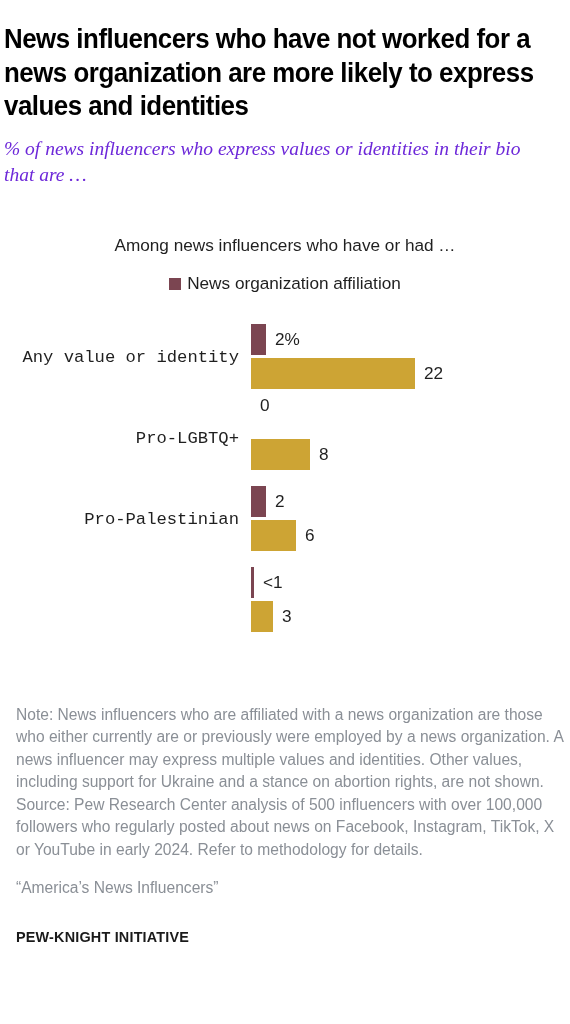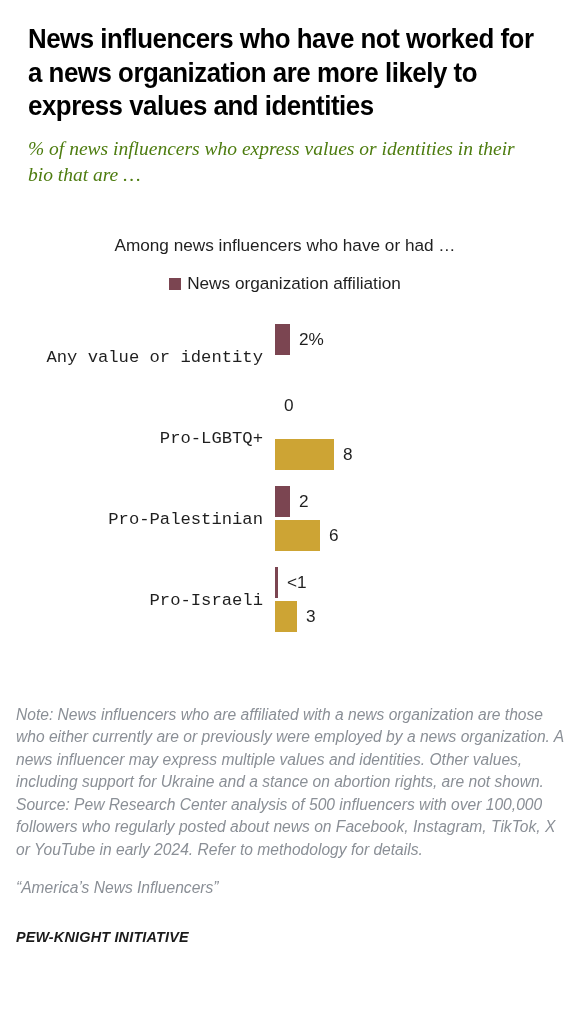--- a/index.html
+++ b/index.html
@@ -13,21 +13,21 @@
   body {
     font-family: "Liberation Sans", sans-serif;
     color: #2a2a2a;
     position: relative;
     overflow: hidden;
   }
 
   .page {
     width: 570px;
     height: 1024px;
-    padding: 0 28px;
+    padding: 0 4px;
     position: relative;
   }
 
   
   .title {
     font-family: "Liberation Sans", sans-serif;
     font-weight: bold;
     font-size: 27.5px;
     line-height: 1.22;
     letter-spacing: -0.5px;
@@ -37,21 +37,21 @@
     transform-origin: left top;
     width: 106%;
   }
 
   
   .subtitle {
     font-family: "Liberation Serif", serif;
     font-style: italic;
     font-size: 19.5px;
     line-height: 1.34;
-    color: #4d7c0f;
+    color: #6d28d9;
     margin-top: 13px;
     max-width: 548px;
   }
 
   
   .legend-wrap {
     margin-top: 46px;
     text-align: center;
   }
 
@@ -147,21 +147,20 @@
     position: relative;
     top: -15px;
   }
 
   
   .footer {
     position: absolute;
     left: 16px;
     right: 1px;
     top: 704px;
-    font-style: italic;
   }
 
   .note, .source, .report {
     font-size: 15.6px;
     line-height: 1.44;
     color: #8a8f96;
   }
 
   .source { margin-top: 0; }
   .report { margin-top: 16px; }
@@ -198,20 +197,24 @@
 
   <div class="chart">
 
     <div class="group">
       <div class="bars">
         <div class="cat-label">Any value or identity</div>
         <div class="bar-row top">
           <div class="bar" style="background:#7B4551;width:15px"></div>
           <span class="bar-value">2%</span>
         </div>
+        <div class="bar-row bottom">
+          <div class="bar" style="background:#CDA434;width:164px"></div>
+          <span class="bar-value">22</span>
+        </div>
       </div>
     </div>
 
     <div class="group">
       <div class="bars">
         <div class="cat-label">Pro-LGBTQ+</div>
         <div class="bar-row top">
           <div class="bar" style="background:#7B4551;width:0px"></div>
           <span class="bar-value above">0</span>
         </div>
@@ -231,21 +234,20 @@
         </div>
         <div class="bar-row bottom">
           <div class="bar" style="background:#CDA434;width:45px"></div>
           <span class="bar-value">6</span>
         </div>
       </div>
     </div>
 
     <div class="group">
       <div class="bars">
-        <div class="cat-label">Pro-Israeli</div>
         <div class="bar-row top">
           <div class="bar" style="background:#7B4551;width:3px"></div>
           <span class="bar-value">&lt;1</span>
         </div>
         <div class="bar-row bottom">
           <div class="bar" style="background:#CDA434;width:22px"></div>
           <span class="bar-value">3</span>
         </div>
       </div>
     </div>

